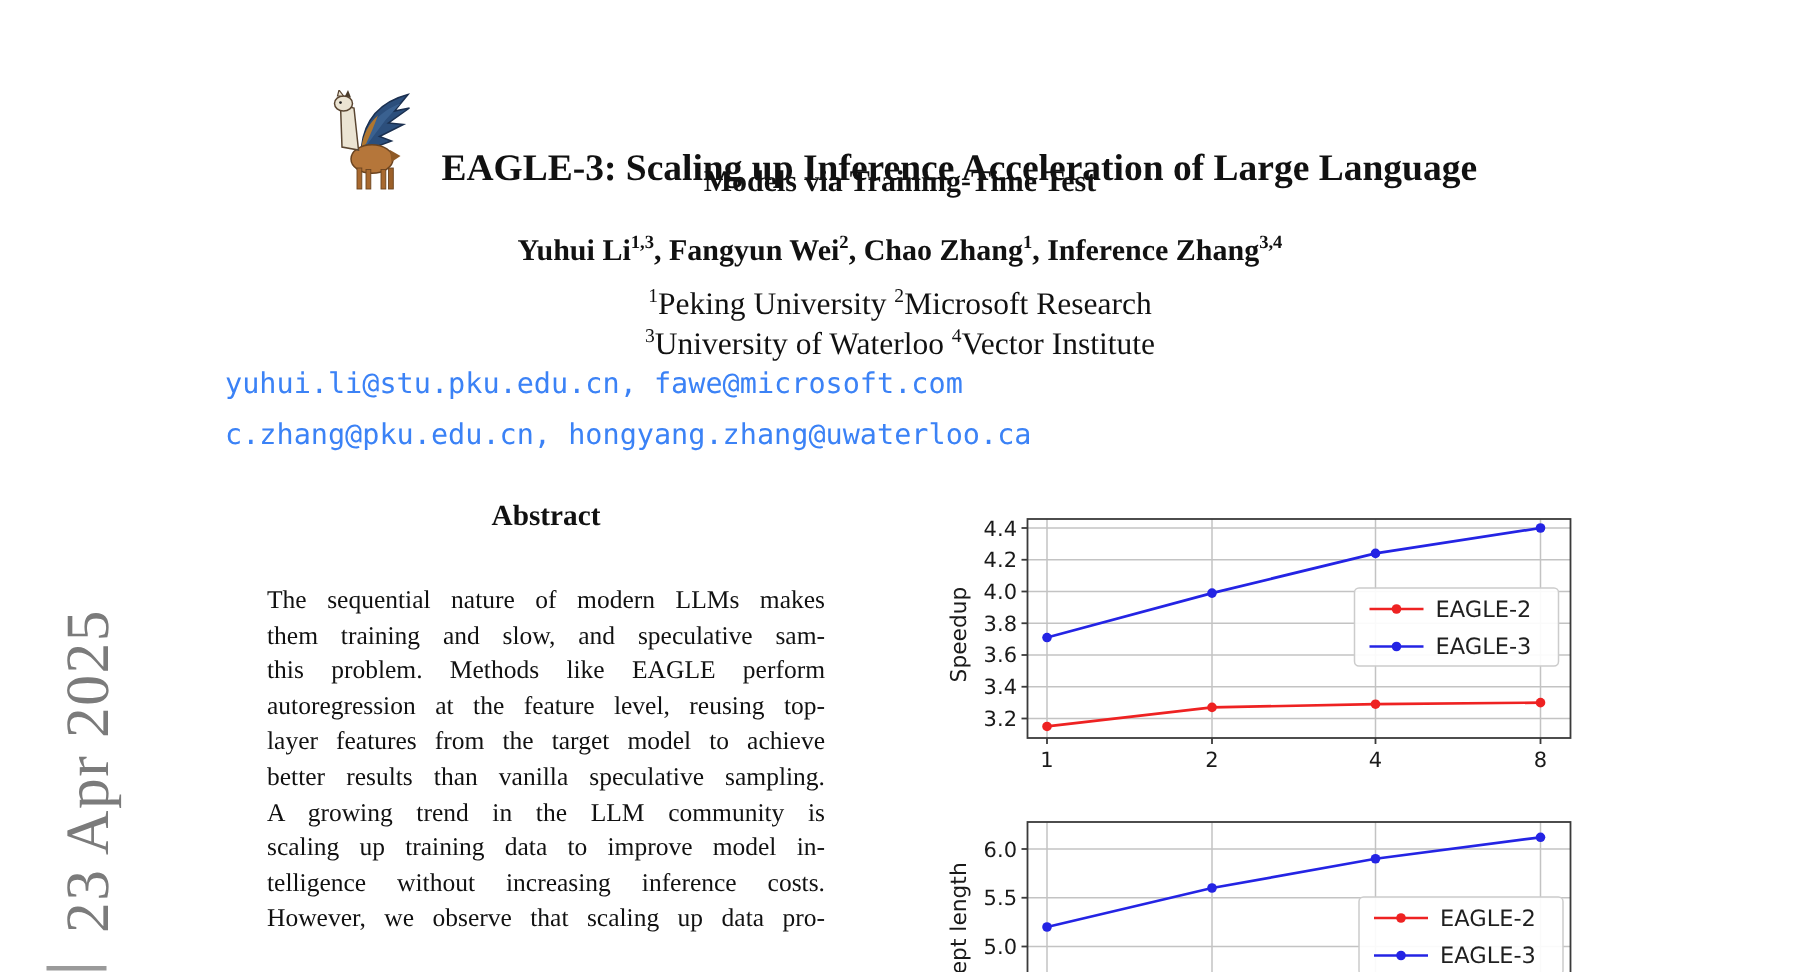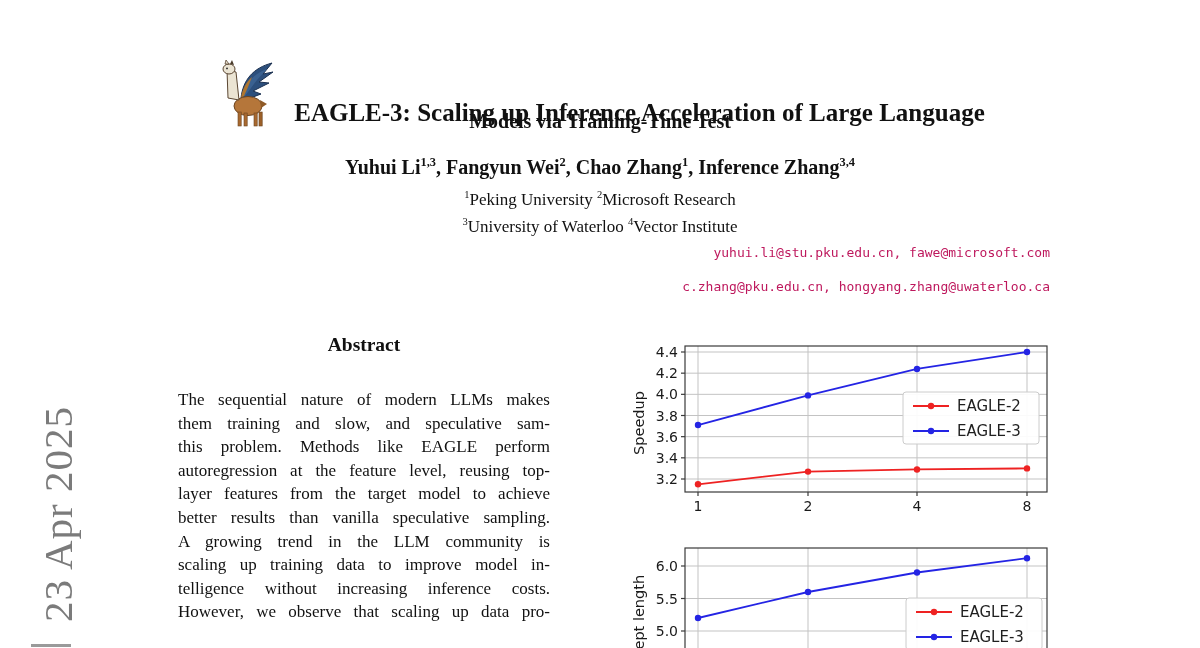--- a/index.html
+++ b/index.html
@@ -33,26 +33,26 @@
     left:150px;top:106px;width:900px;text-align:center;
     font-size:20px;font-weight:bold;line-height:30px;
   }
   .authors{
     left:150px;top:156px;width:900px;text-align:center;
     font-size:20px;font-weight:bold;
   }
   sup{font-size:62%;line-height:0;vertical-align:super;}
   .affil1{left:150px;top:190px;}
   .affil2{left:150px;top:217px;}
-  .affil{width:900px;text-align:center;font-size:17px;}
+  .affil{width:900px;text-align:center;font-size:21px;}
   .email1{left:150px;top:245px;}
   .email2{left:150px;top:279px;}
   .email{
-    width:900px;text-align:right;font-size:13px;
-    font-family:"DejaVu Sans Mono", monospace;color:#be185d;
+    width:900px;text-align:left;font-size:19px;
+    font-family:"DejaVu Sans Mono", monospace;color:#3b82f6;
   }
 
   
   .abstract-heading{
     left:178px;top:334px;width:372px;text-align:center;
     font-size:19.5px;font-weight:bold;
   }
   .abstract-body{
     left:178px;top:388px;width:372px;
     font-size:17px;line-height:23.6px;

